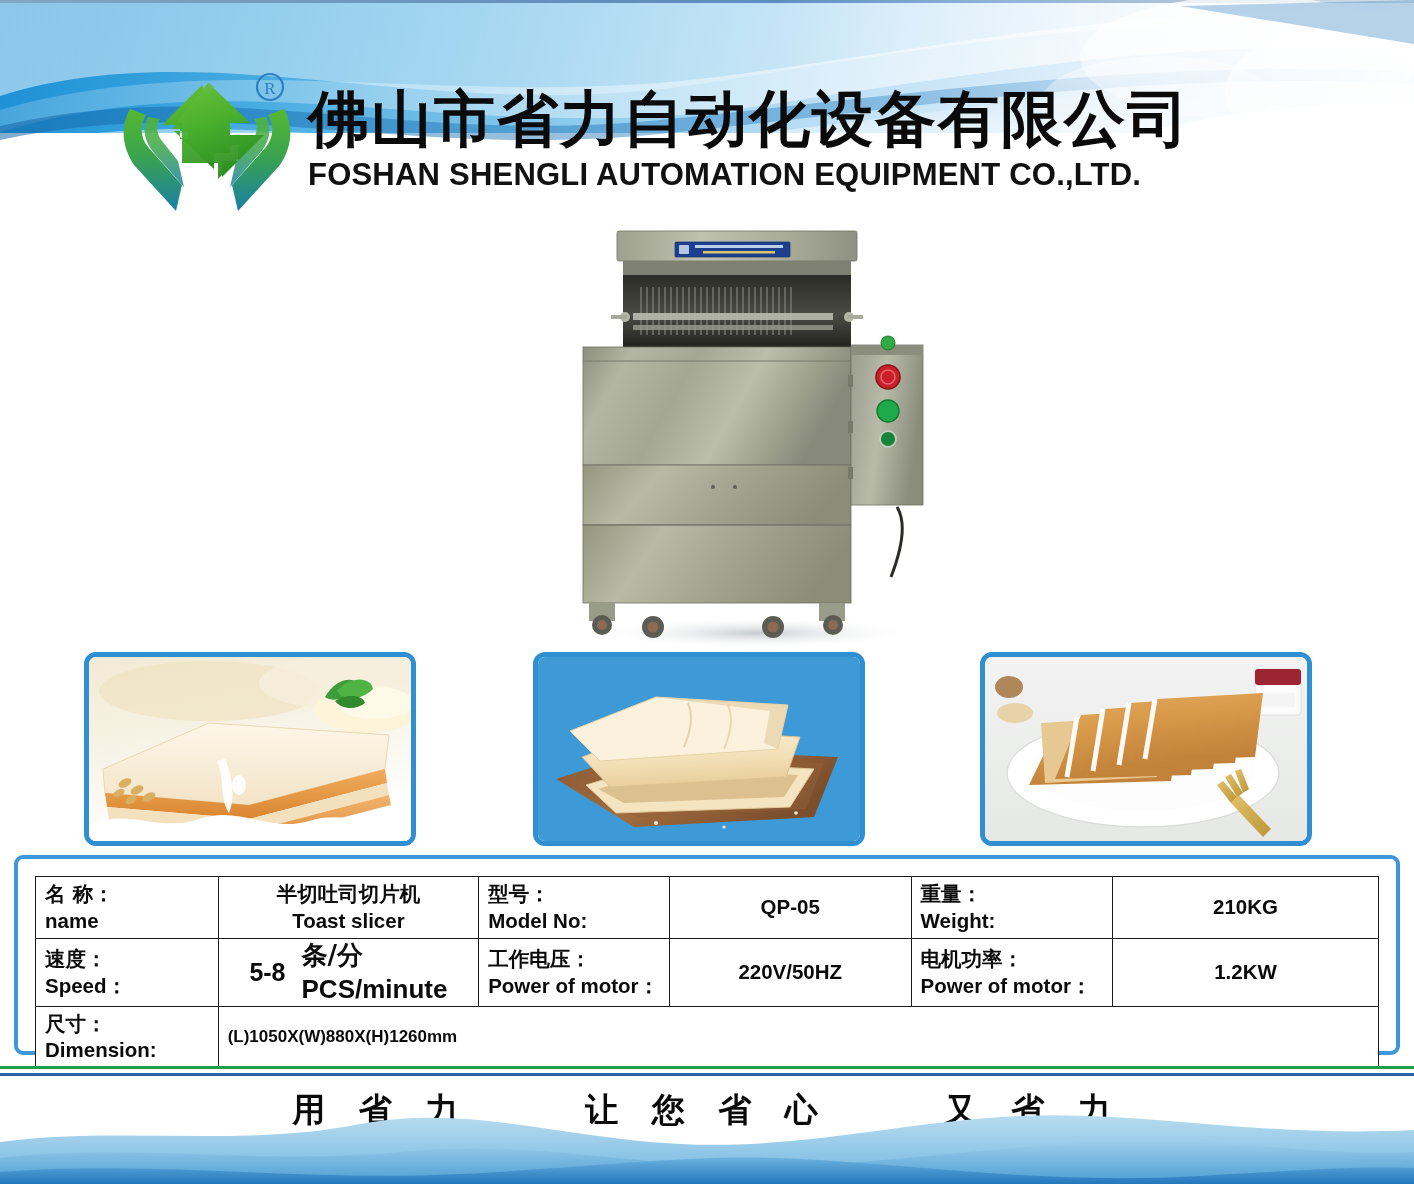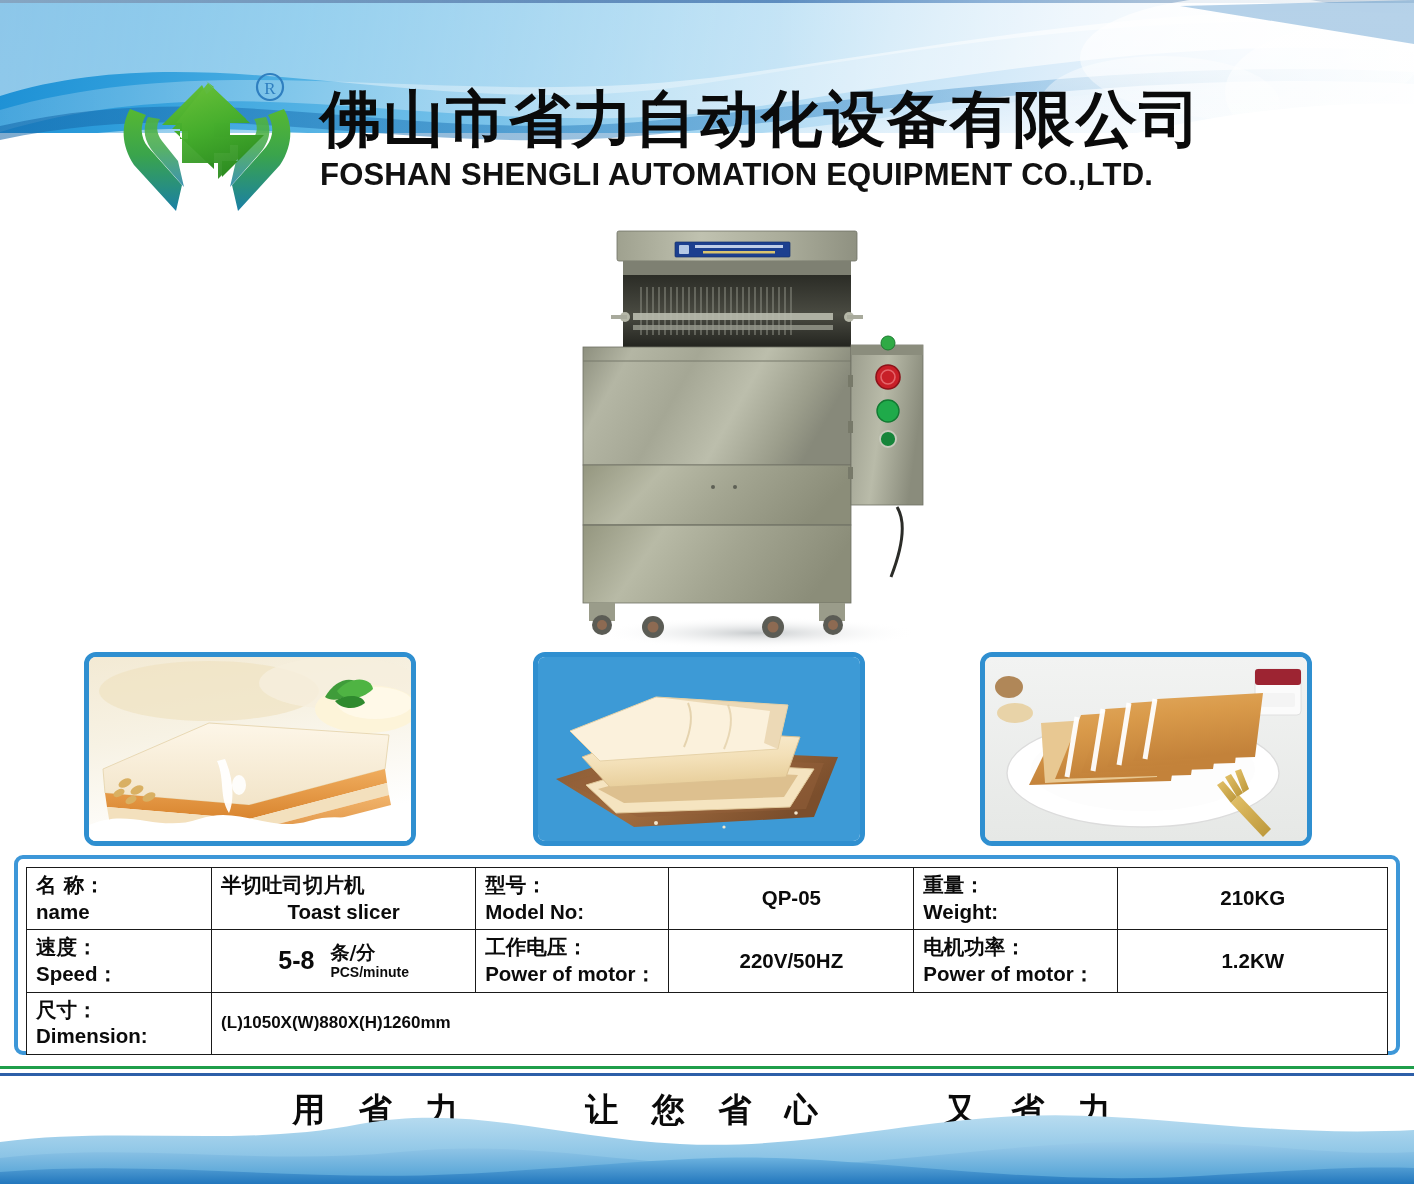--- a/index.html
+++ b/index.html
@@ -39,21 +39,20 @@
     display: flex; align-items: center;
   }
   .logo-wrap {
     position: relative;
     width: 190px; height: 150px;
     margin-left: 118px;
     flex: 0 0 auto;
   }
   .logo-svg { position:absolute; left:0; top:0; }
   .company-block {
-    margin-left: 12px;
     flex: 0 0 auto;
   }
   .company-cn {
     font-family: "DejaVu Sans", sans-serif;
     font-size: 61px;
     font-weight: 700;
     letter-spacing: 2px;
     color: #0a0a0a;
     line-height: 1.02;
     white-space: nowrap;
@@ -98,21 +97,21 @@
 
   
   .spec-frame {
     position: absolute;
     left: 14px; top: 855px;
     width: 1386px; height: 200px;
     border: 4px solid #3d97d8;
     border-radius: 9px;
     box-sizing: border-box;
     background: #ffffff;
-    padding: 8px;
+    padding: 17px;
   }
   table.spec {
     width: 100%; height: 100%;
     border-collapse: collapse;
     table-layout: fixed;
     background: #ffffff;
   }
   table.spec td {
     border: 1.6px solid #1a1a1a;
     padding: 0;
@@ -131,40 +130,40 @@
     line-height: 1.30;
     font-family: "Liberation Sans", sans-serif;
   }
   .val {
     font-size: 20.5px; font-weight: 700; color: #0b0b0b;
     text-align: center; line-height: 1.30;
     font-family: "Liberation Sans", sans-serif;
   }
   .val-cn {
     font-size: 20.5px; font-weight: 700; color: #0b0b0b;
-    text-align: left; line-height: 1.30;
+    text-align: center; line-height: 1.30;
     font-family: "DejaVu Sans", sans-serif;
   }
   .val-stack { text-align: center; }
 
   .speed-cell {
     display: flex; align-items: center; justify-content: center;
     gap: 16px; height: 100%;
   }
   .speed-num {
     font-size: 25px; font-weight: 700; color: #0b0b0b;
     font-family: "Liberation Sans", sans-serif;
   }
   .speed-units { text-align: left; }
   .speed-units .u-cn {
-    font-size: 19px; font-weight: 700; color: #0b0b0b;
+    font-size: 26px; font-weight: 700; color: #0b0b0b;
     font-family: "DejaVu Sans", sans-serif; line-height: 1.28;
   }
   .speed-units .u-en {
-    font-size: 14px; font-weight: 700; color: #0b0b0b;
+    font-size: 26px; font-weight: 700; color: #0b0b0b;
     font-family: "Liberation Sans", sans-serif; line-height: 1.28;
   }
   .dim-val {
     font-size: 17px; font-weight: 700; color: #0b0b0b;
     font-family: "Liberation Sans", sans-serif;
     padding-left: 9px;
   }
 
   
   .rule-green {

